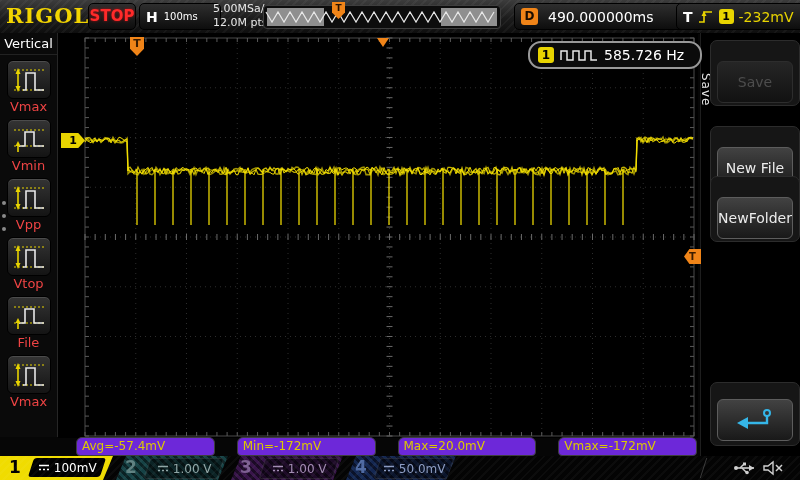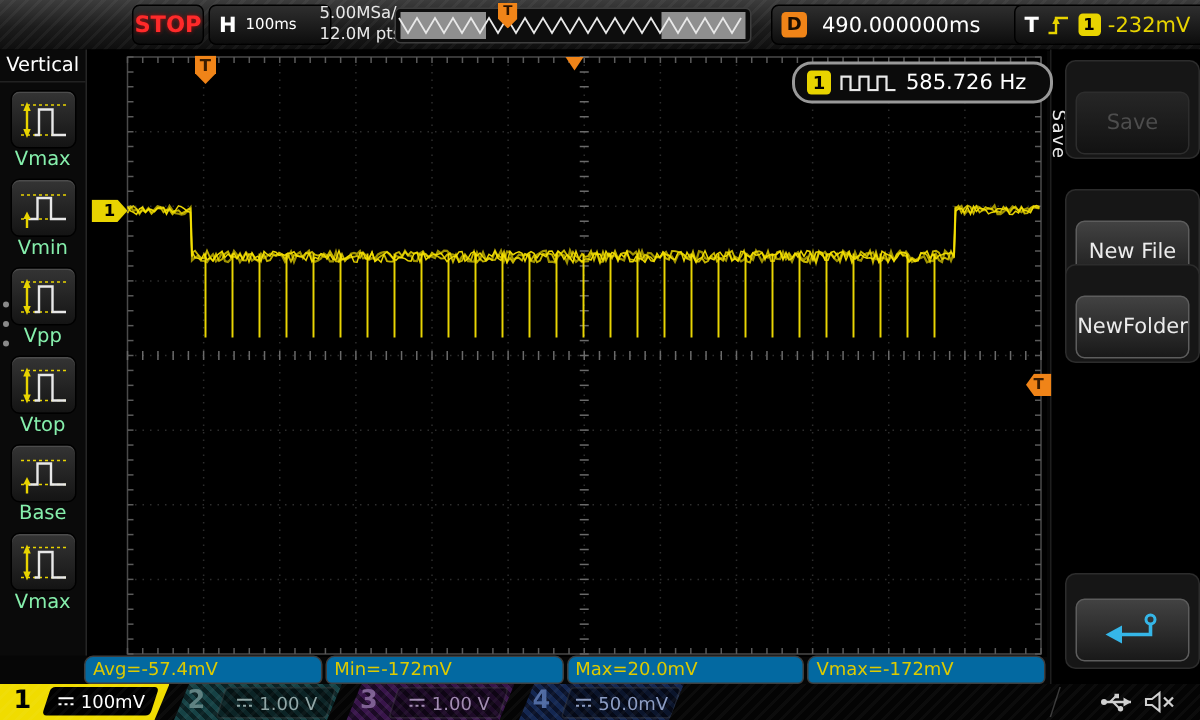--- a/index.html
+++ b/index.html
@@ -45,21 +45,21 @@
   .t-level{color:#e8d400;font-size:14px;}
 
   
   .sb-left{position:absolute;left:0;top:33px;width:57px;height:404px;background:#0a0a0a;
     border-right:1px solid #262626;}
   .sb-title{color:#fff;font-size:13px;text-align:center;padding:3px 0 3px;border-bottom:1px solid #222;}
   .sb-item{margin:5px auto 0;text-align:center;width:48px;cursor:pointer;}
   .sb-icon{width:42px;height:37px;margin:0 auto;border-radius:6px;border:1px solid #000;
     background:linear-gradient(#343434,#141414);box-shadow:inset 0 1px 0 #4c4c4c;
     display:flex;align-items:center;justify-content:center;}
-  .sb-label{color:#86efac;font-size:13px;margin-top:0px;line-height:15px;}
+  .sb-label{color:#ef4444;font-size:13px;margin-top:0px;line-height:15px;}
   .page-dots{position:absolute;left:2px;top:168px;display:flex;flex-direction:column;gap:9px;}
   .page-dots i{width:4px;height:4px;border-radius:50%;background:#8a8a8a;}
 
   
   .plot{position:absolute;left:58px;top:33px;width:640px;height:405px;background:#000;}
   .plot svg{position:absolute;inset:0;}
   .trig-flag-top{position:absolute;left:72px;top:4px;width:14px;height:19px;z-index:4;
     background:#f08418;color:#3a1c00;font-size:11px;font-weight:bold;text-align:center;line-height:14px;
     clip-path:polygon(0 0,100% 0,100% 62%,50% 100%,0 62%);}
   .center-marker{position:absolute;left:319px;top:5px;width:0;height:0;z-index:4;
@@ -87,22 +87,22 @@
   .slot{position:absolute;left:9px;width:88px;height:64px;background:#161616;
     border:1px solid #2c2c2c;border-radius:7px;}
   .menu-btn{position:absolute;left:6px;top:20px;width:74px;height:40px;border-radius:6px;
     background:linear-gradient(#424242,#191919);border:1px solid #5d5d5d;
     color:#ececec;font-size:14px;display:flex;align-items:center;justify-content:center;
     white-space:nowrap;cursor:pointer;}
   .menu-btn.disabled{color:#4d4d4d;border-color:#2d2d2d;background:linear-gradient(#262626,#121212);}
 
   
   .meas-bar{position:absolute;left:56px;top:437px;width:641px;height:19px;display:flex;gap:2px;}
-  .meas{flex:1;background:#0369a1;border:1px solid #3e3e3e;border-radius:6px 6px 4px 4px;
-    color:#ddca00;font-size:12px;line-height:16px;padding-left:5px;white-space:nowrap;overflow:hidden;}
+  .meas{flex:1;background:#6d28d9;border:1px solid #3e3e3e;border-radius:6px 6px 4px 4px;
+    color:#ddca00;font-size:12px;line-height:16px;padding-left:5px;white-space:nowrap;overflow:hidden;margin-left:20px;}
 
   
   .bottom{position:absolute;left:0;top:456px;width:800px;height:24px;background:#040404;}
   .bottom::after{content:"";position:absolute;inset:0;pointer-events:none;
     background:repeating-linear-gradient(135deg,rgba(255,255,255,.03) 0 2px,transparent 2px 6px);}
   .ch{position:absolute;top:0;height:24px;cursor:pointer;}
   .ch .num{position:absolute;left:9px;top:1px;font-size:17px;font-weight:bold;}
   .ch-inner{position:absolute;left:31px;top:2px;width:72px;height:19px;transform:skewX(-18deg);
     border-radius:3px;display:flex;align-items:center;justify-content:center;gap:4px;}
   .ch-inner>*{transform:skewX(18deg);}
@@ -125,20 +125,21 @@
   .bb-sep{position:absolute;left:703px;top:2px;width:1px;height:20px;background:#3a3a3a;transform:skewX(-18deg);}
   .usb-icon{position:absolute;left:733px;top:4px;}
   .spk-icon{position:absolute;left:762px;top:3px;}
 </style>
 </head>
 <body>
 
 <div class="screen">
 
   <div class="header">
+    <div class="logo">RIGOL</div>
     <div class="stop-btn">STOP</div>
     <div class="hbox">
       <span class="h-label">H</span>
       <span class="h-value">100ms</span>
     </div>
     <div class="acq">
       <div>5.00MSa/s</div>
       <div>12.0M pts</div>
     </div>
     <div class="thumb">
@@ -218,21 +219,21 @@
           </svg>
         </div>
       <div class="sb-label">Vtop</div>
     </div>
     <div class="sb-item">
       <div class="sb-icon">
           <svg width="36" height="30">
             <use href="#pulse-short"></use>
           </svg>
         </div>
-      <div class="sb-label">Base</div>
+      <div class="sb-label">File</div>
     </div>
     <div class="sb-item">
       <div class="sb-icon">
           <svg width="36" height="30">
             <use href="#pulse-tall"></use>
           </svg>
         </div>
       <div class="sb-label">Vmax</div>
     </div>
     <div class="page-dots">

